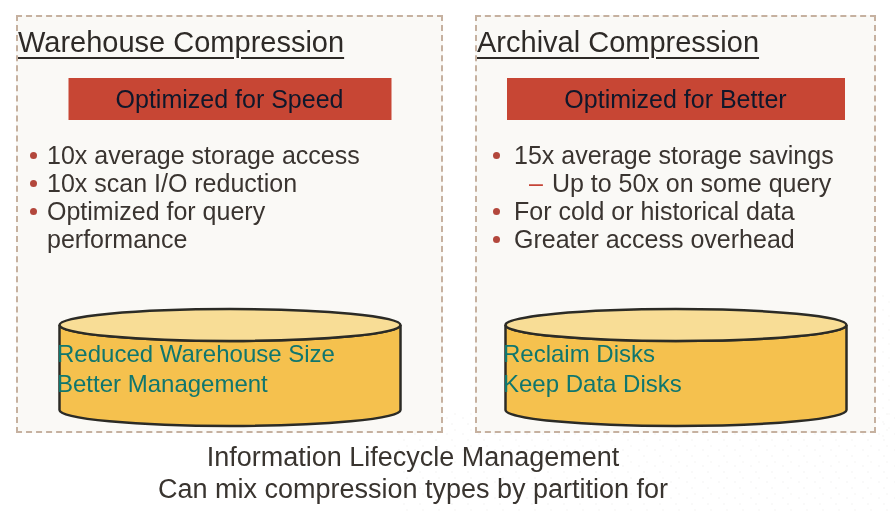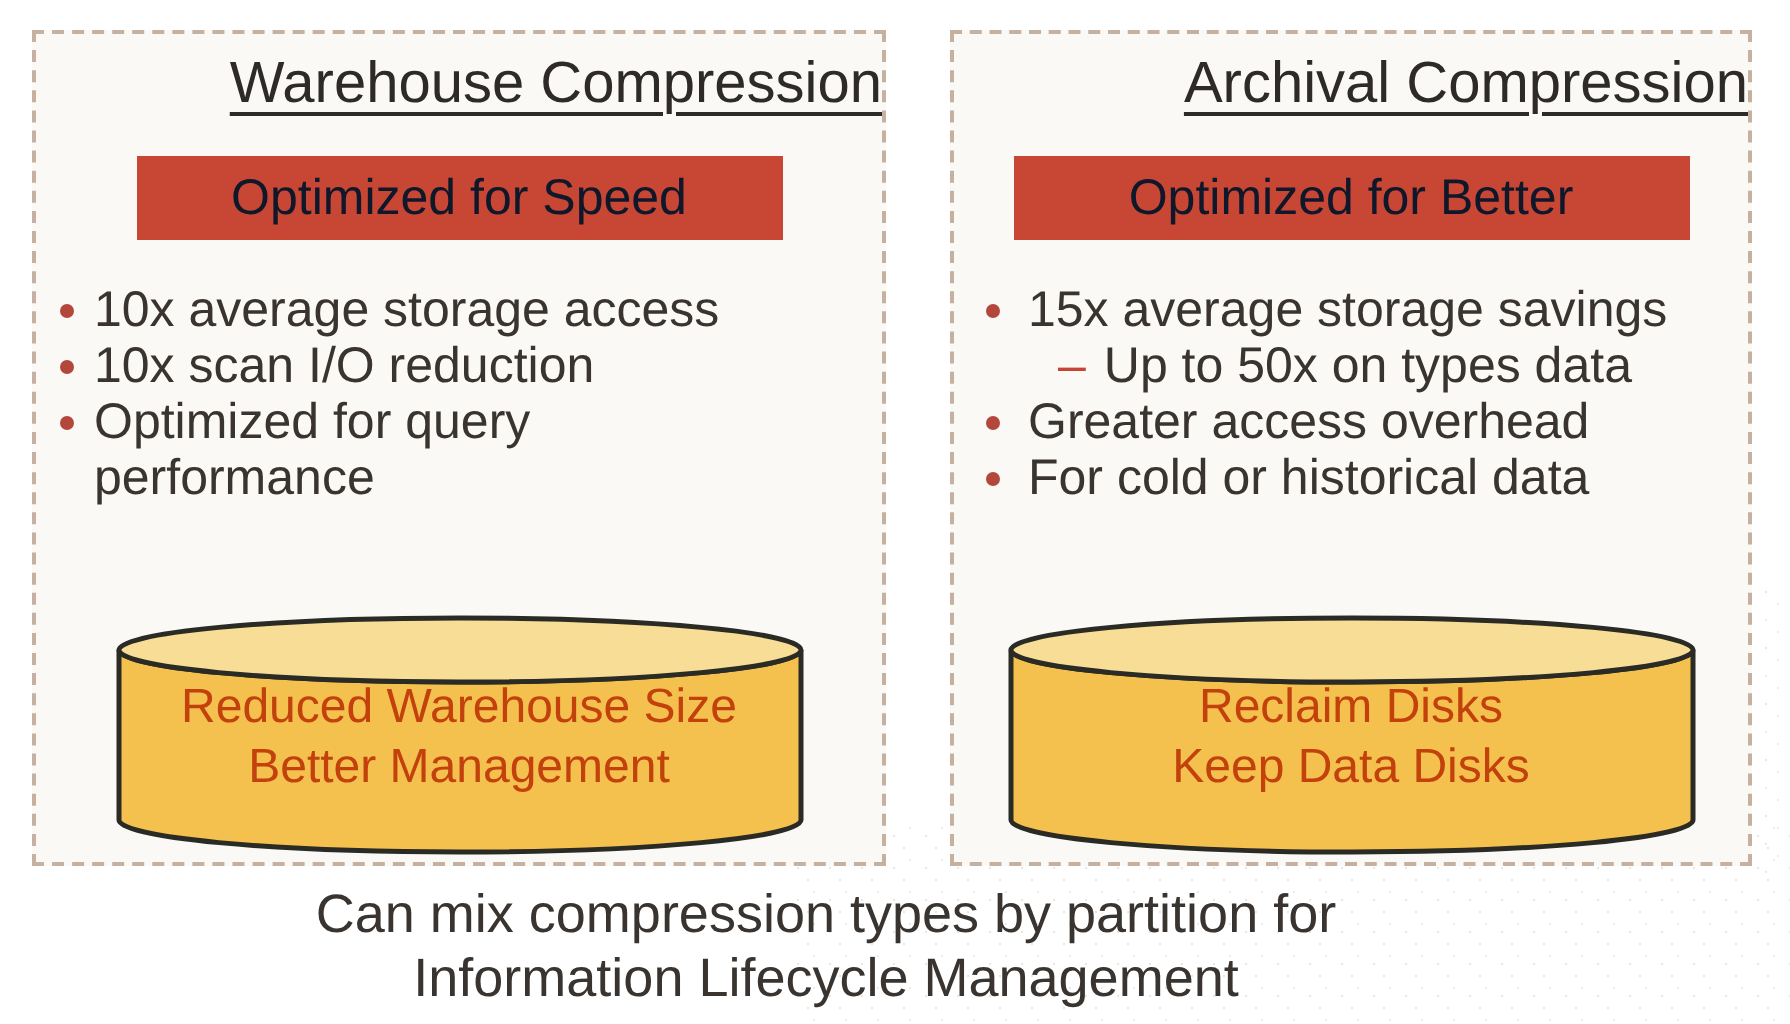--- a/index.html
+++ b/index.html
@@ -34,21 +34,21 @@
   .panel {
     position:absolute; top:15px; height:418px; box-sizing:border-box;
     background:#faf9f6;
     border:2px dashed #c6b1a0;
   }
   .panel-left  { left:16px;  width:427px; }
   .panel-right { left:475px; width:401px; }
 
   .panel-title {
     position:absolute; top:6px; left:0; right:0;
-    text-align:right;
+    text-align:left;
     font-size:29px; line-height:38px; color:#2e2a27;
   }
   .panel-title span {
     text-decoration:underline;
     text-decoration-thickness:2px;
     text-underline-offset:5px;
   }
 
   .banner {
     position:absolute; top:61px; left:50%; transform:translateX(-50%);
@@ -74,21 +74,21 @@
   .sub-row { margin-left:36px; display:flex; align-items:flex-start; }
   .sub-marker { color:#c54437; margin-right:9px; }
 
   .cylinder-wrap {
     position:absolute; top:288px; left:50%; transform:translateX(-50%);
     width:345px; height:128px;
   }
   .cylinder-wrap svg { position:absolute; left:0; top:0; }
   .cylinder-label {
     position:absolute; top:34px; left:0; right:0;
-    text-align:center; font-size:24px; line-height:30px; color:#c2410c;
+    text-align:left; font-size:24px; line-height:30px; color:#0f766e;
   }
 
   .footer {
     position:absolute; top:441px; left:0; width:826px;
     text-align:center; font-size:27px; line-height:32px; color:#39342f;
   }
 </style>
 </head>
 <body>
 
@@ -132,39 +132,39 @@
     <span>Archival Compression</span>
   </div>
   <div class="banner banner-right">Optimized for Better</div>
   <div class="bullets">
     <div class="bullet-row">
       <span class="dot"></span>
       <span class="bullet-text">15x average storage savings</span>
     </div>
     <div class="sub-row">
       <span class="sub-marker">–</span>
-      <span class="bullet-text">Up to 50x on types data</span>
+      <span class="bullet-text">Up to 50x on some query</span>
+    </div>
+    <div class="bullet-row">
+      <span class="dot"></span>
+      <span class="bullet-text">For cold or historical data</span>
     </div>
     <div class="bullet-row">
       <span class="dot"></span>
       <span class="bullet-text">Greater access overhead</span>
-    </div>
-    <div class="bullet-row">
-      <span class="dot"></span>
-      <span class="bullet-text">For cold or historical data</span>
     </div>
   </div>
   <div class="cylinder-wrap">
     <svg width="345" height="128" viewBox="0 0 345 128">
       <path d="M2,20 L2,105 A170.5,16 0 0 0 343,105 L343,20 A170.5,16 0 0 1 2,20 Z" fill="#F5C14E" stroke="#2B2B26" stroke-width="2.5"></path>
       <ellipse cx="172.5" cy="20" rx="170.5" ry="16" fill="#F8DD96" stroke="#2B2B26" stroke-width="2.5"></ellipse>
     </svg>
     <div class="cylinder-label">
       <div>Reclaim Disks</div>
       <div>Keep Data Disks</div>
     </div>
   </div>
 </div>
 
 <div class="footer">
+  <div>Information Lifecycle Management</div>
   <div>Can mix compression types by partition for</div>
-  <div>Information Lifecycle Management</div>
 </div>
 
 </body></html>

